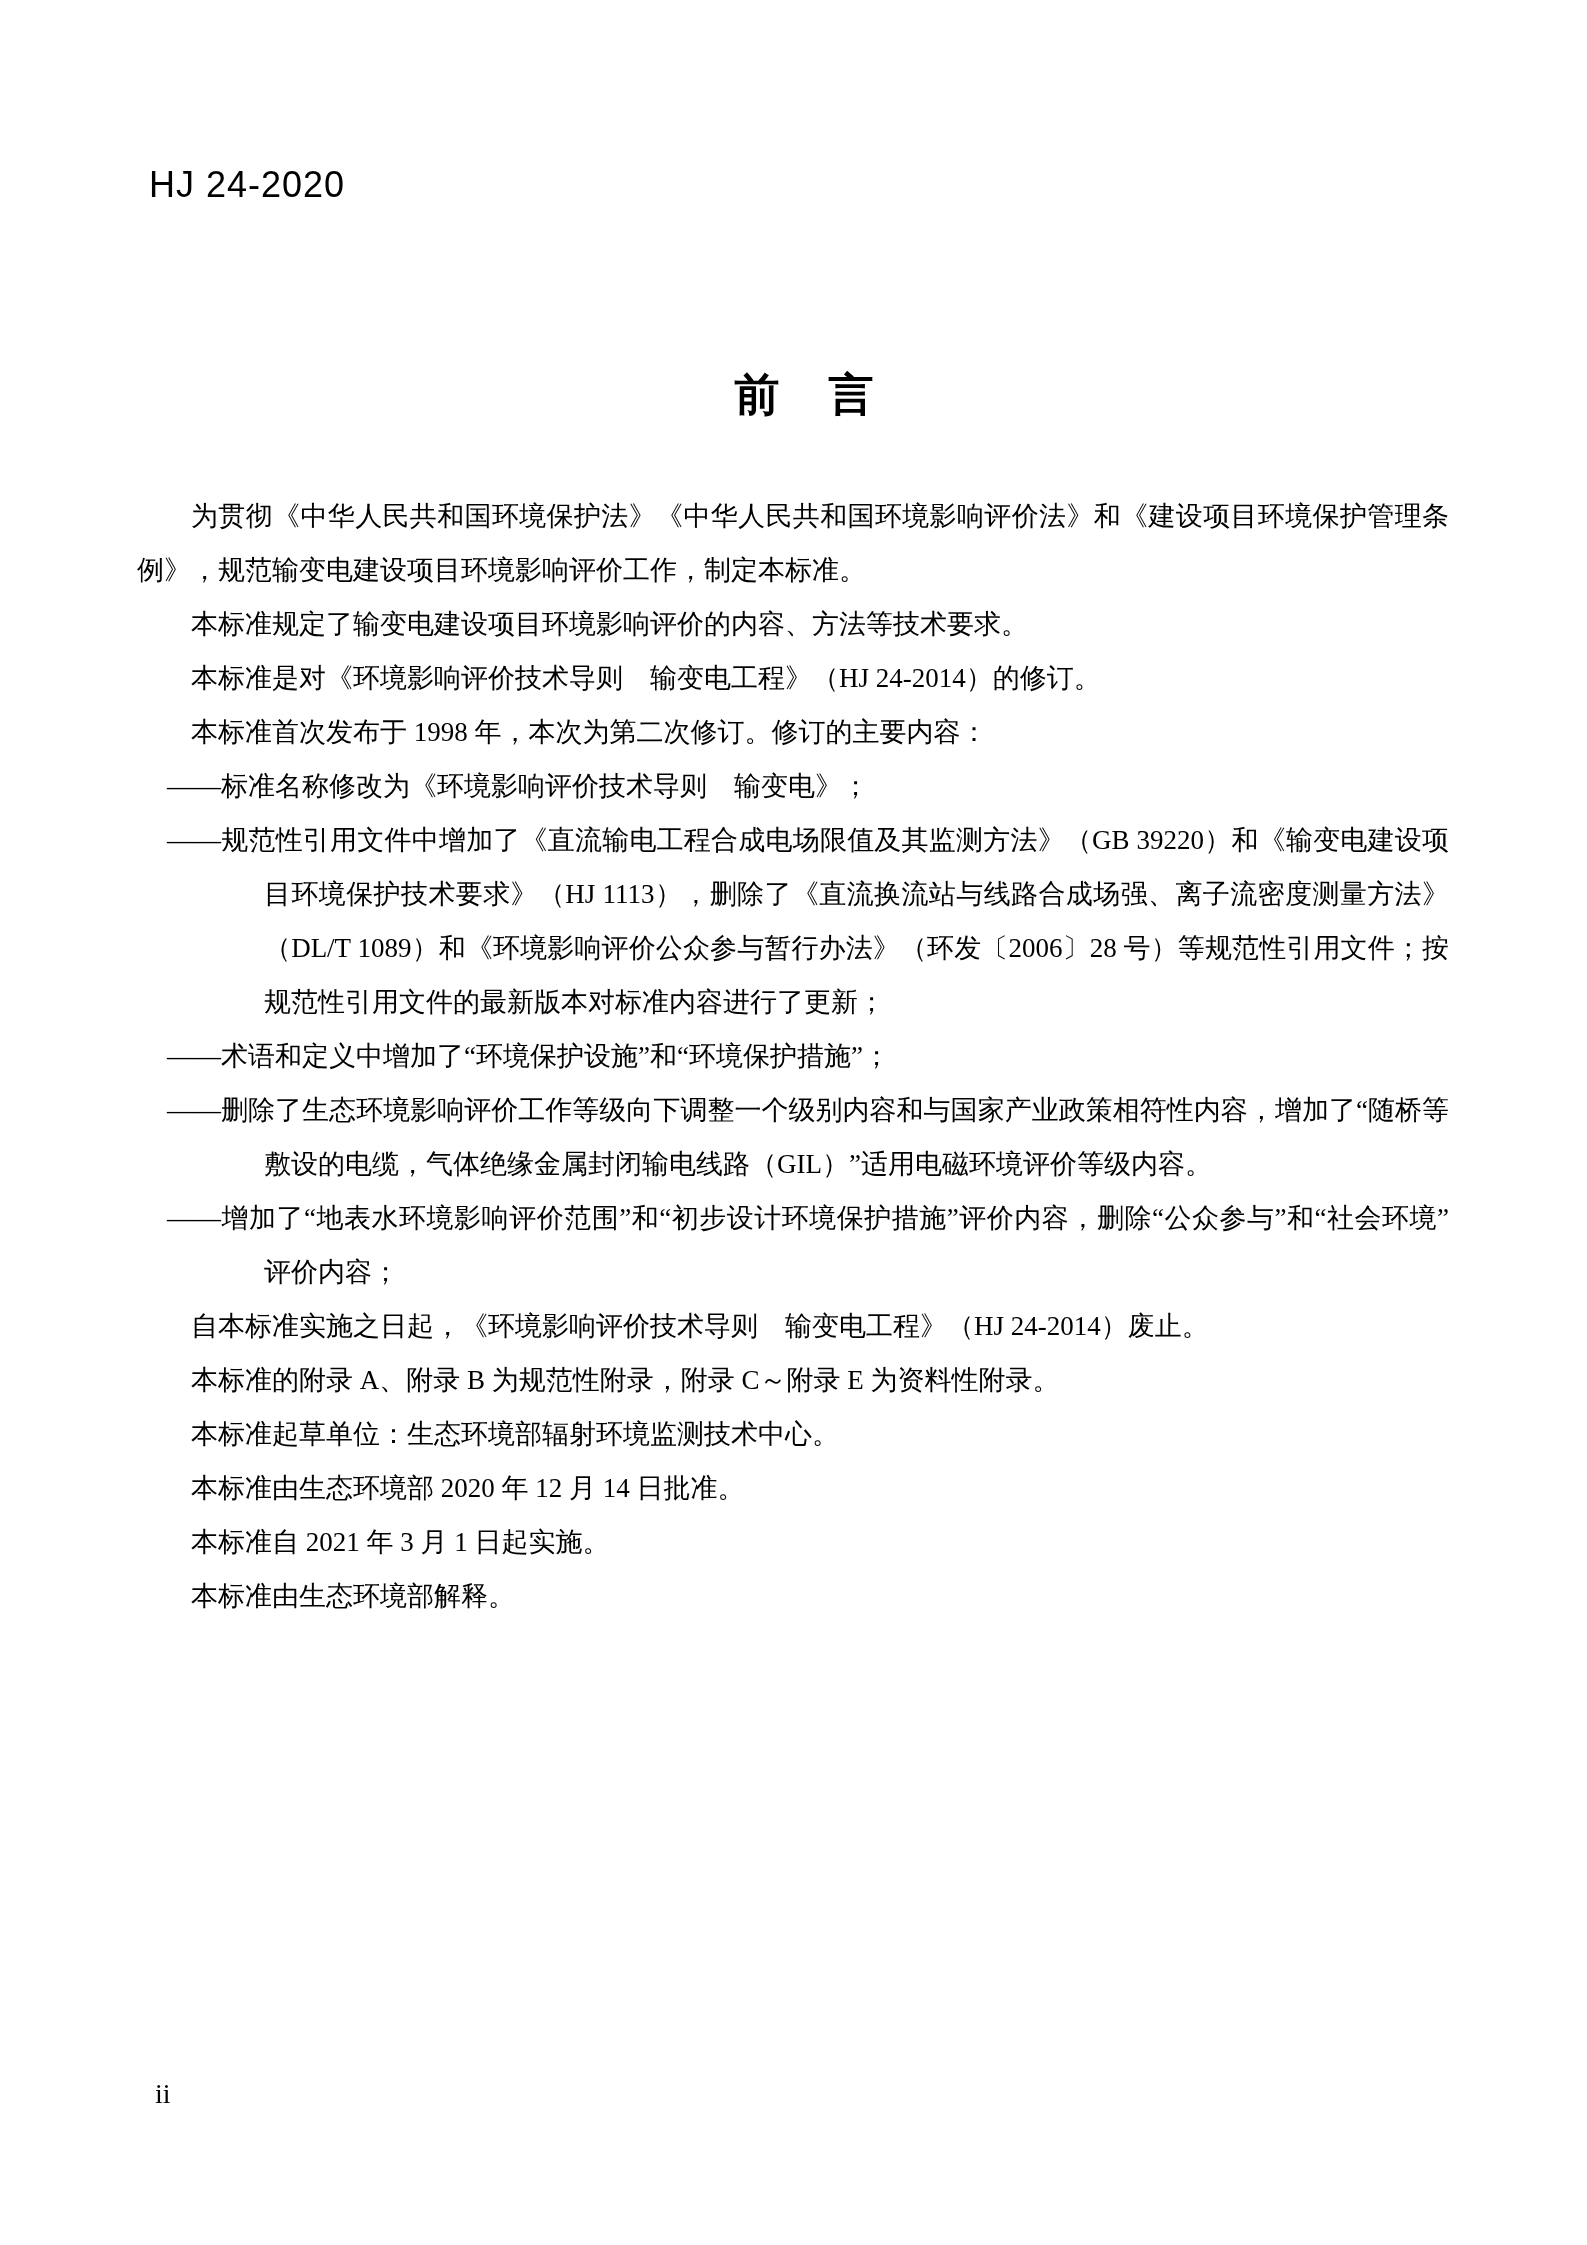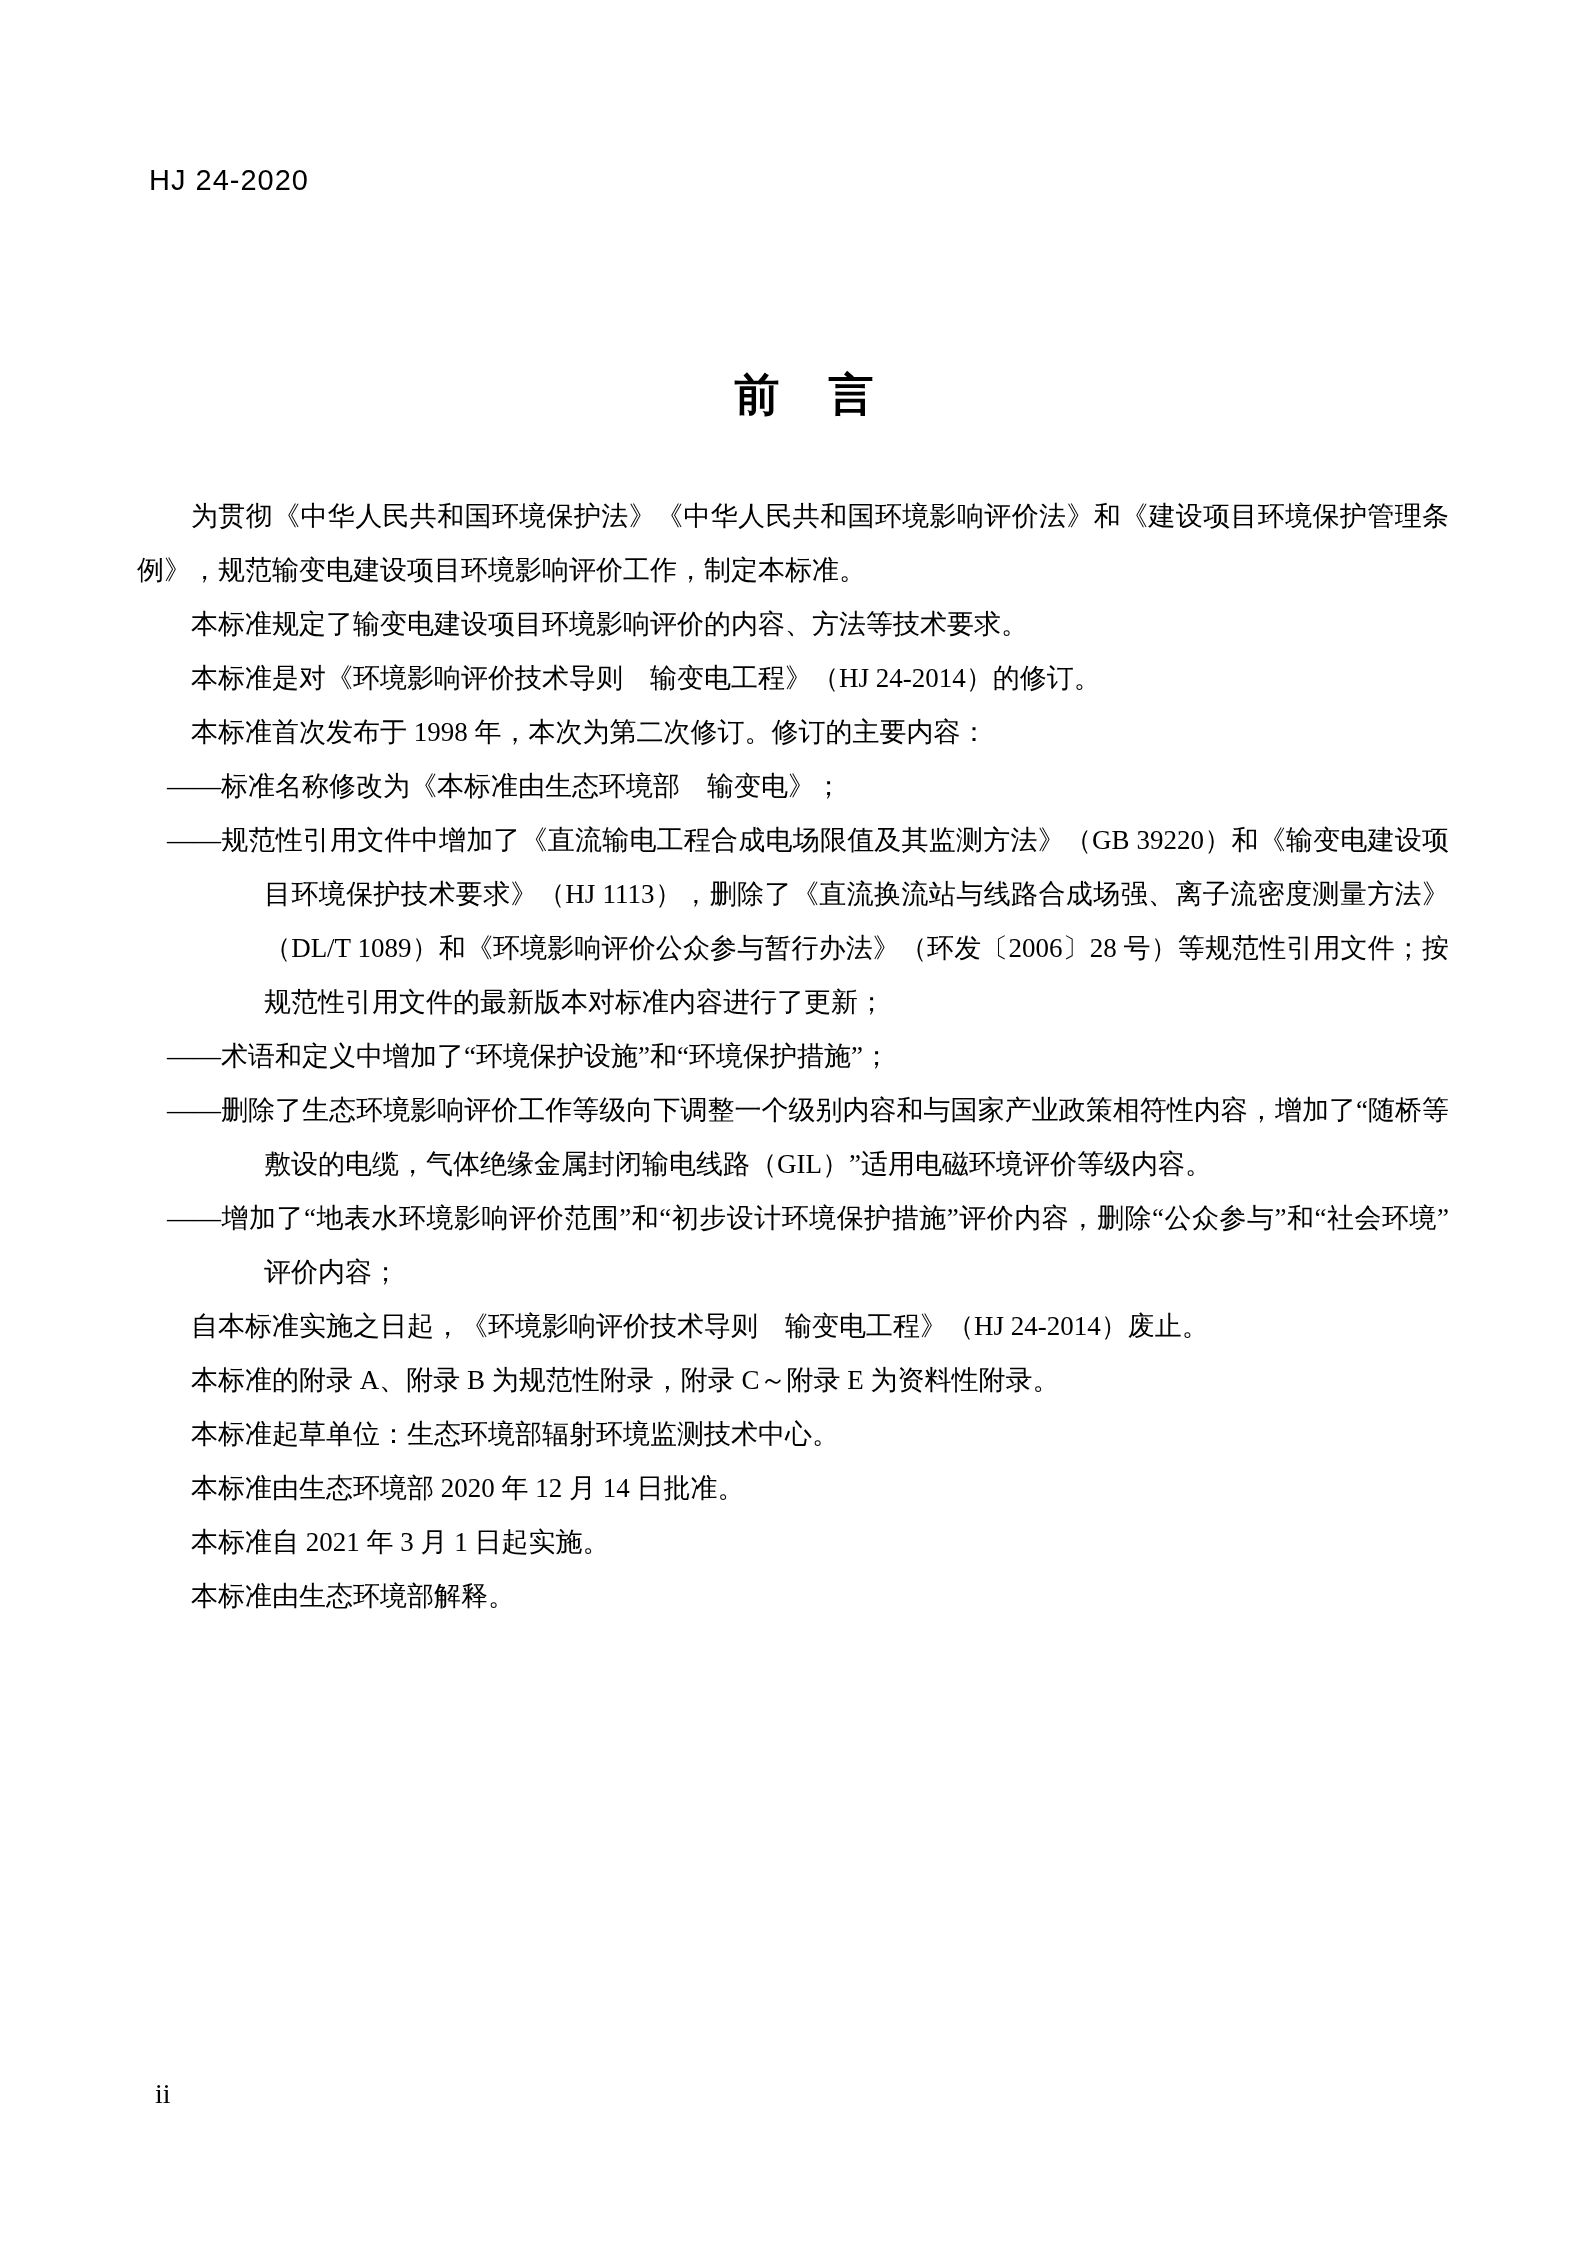--- a/index.html
+++ b/index.html
@@ -14,21 +14,21 @@
     background: #ffffff;
     color: #000000;
     font-family: "Liberation Serif", "DejaVu Serif", serif;
     overflow: hidden;
   }
   .doc-code {
     position: absolute;
     left: 149px;
     top: 164px;
     font-family: "Liberation Sans", "DejaVu Sans", sans-serif;
-    font-size: 29px;
+    font-size: 36px;
     letter-spacing: 1px;
     white-space: pre;
   }
   .fw-title {
     position: absolute;
     left: 137px;
     top: 358px;
     width: 1312px;
     margin: 12px;
     text-align: center;
@@ -74,21 +74,21 @@
 
   <div class="doc-code">HJ 24-2020</div>
 
   <h1 class="fw-title">前　言</h1>
 
   <div class="fw-body">
     <p class="para indent">为贯彻《中华人民共和国环境保护法》《中华人民共和国环境影响评价法》和《建设项目环境保护管理条例》，规范输变电建设项目环境影响评价工作，制定本标准。</p>
     <p class="para indent">本标准规定了输变电建设项目环境影响评价的内容、方法等技术要求。</p>
     <p class="para indent">本标准是对《环境影响评价技术导则　输变电工程》（HJ 24-2014）的修订。</p>
     <p class="para indent">本标准首次发布于 1998 年，本次为第二次修订。修订的主要内容：</p>
-    <p class="para dash">——标准名称修改为《本标准由生态环境部　输变电》；</p>
+    <p class="para dash">——标准名称修改为《环境影响评价技术导则　输变电》；</p>
     <p class="para dash">——规范性引用文件中增加了《直流输电工程合成电场限值及其监测方法》（GB 39220）和《输变电建设项目环境保护技术要求》（HJ 1113），删除了《直流换流站与线路合成场强、离子流密度测量方法》（DL/T 1089）和《环境影响评价公众参与暂行办法》（环发〔2006〕28 号）等规范性引用文件；按规范性引用文件的最新版本对标准内容进行了更新；</p>
     <p class="para dash">——术语和定义中增加了“环境保护设施”和“环境保护措施”；</p>
     <p class="para dash">——删除了生态环境影响评价工作等级向下调整一个级别内容和与国家产业政策相符性内容，增加了“随桥等敷设的电缆，气体绝缘金属封闭输电线路（GIL）”适用电磁环境评价等级内容。</p>
     <p class="para dash">——增加了“地表水环境影响评价范围”和“初步设计环境保护措施”评价内容，删除“公众参与”和“社会环境”评价内容；</p>
     <p class="para indent">自本标准实施之日起，《环境影响评价技术导则　输变电工程》（HJ 24-2014）废止。</p>
     <p class="para indent">本标准的附录 A、附录 B 为规范性附录，附录 C～附录 E 为资料性附录。</p>
     <p class="para indent">本标准起草单位：生态环境部辐射环境监测技术中心。</p>
     <p class="para indent">本标准由生态环境部 2020 年 12 月 14 日批准。</p>
     <p class="para indent">本标准自 2021 年 3 月 1 日起实施。</p>
     <p class="para indent">本标准由生态环境部解释。</p>

